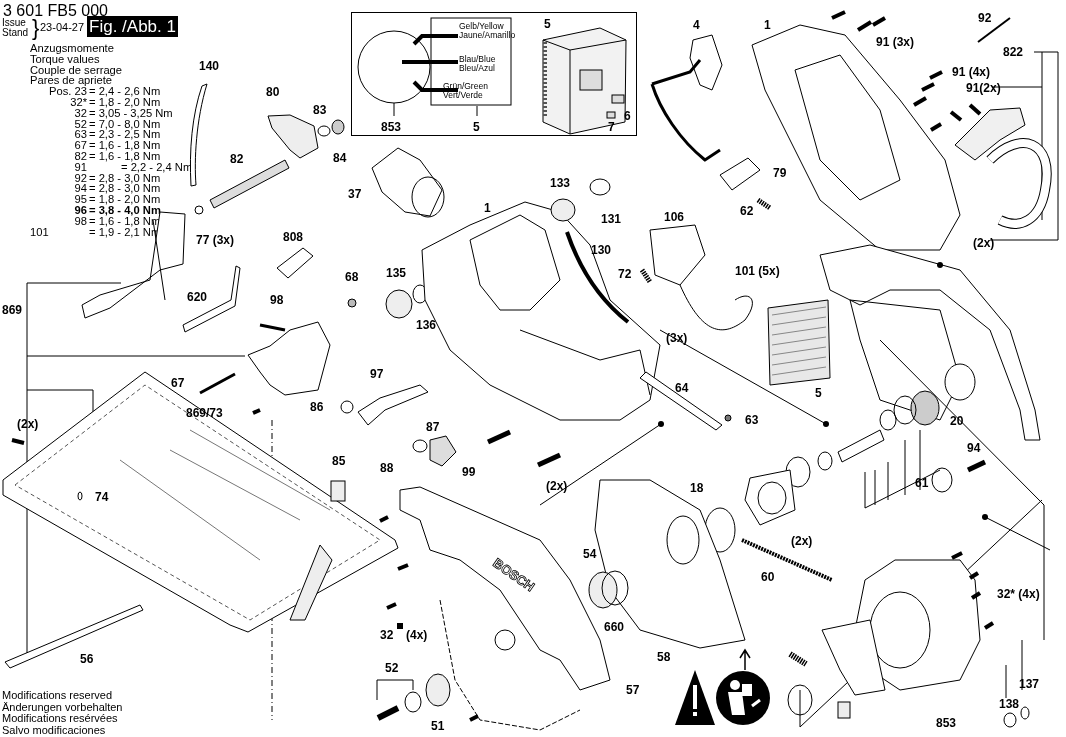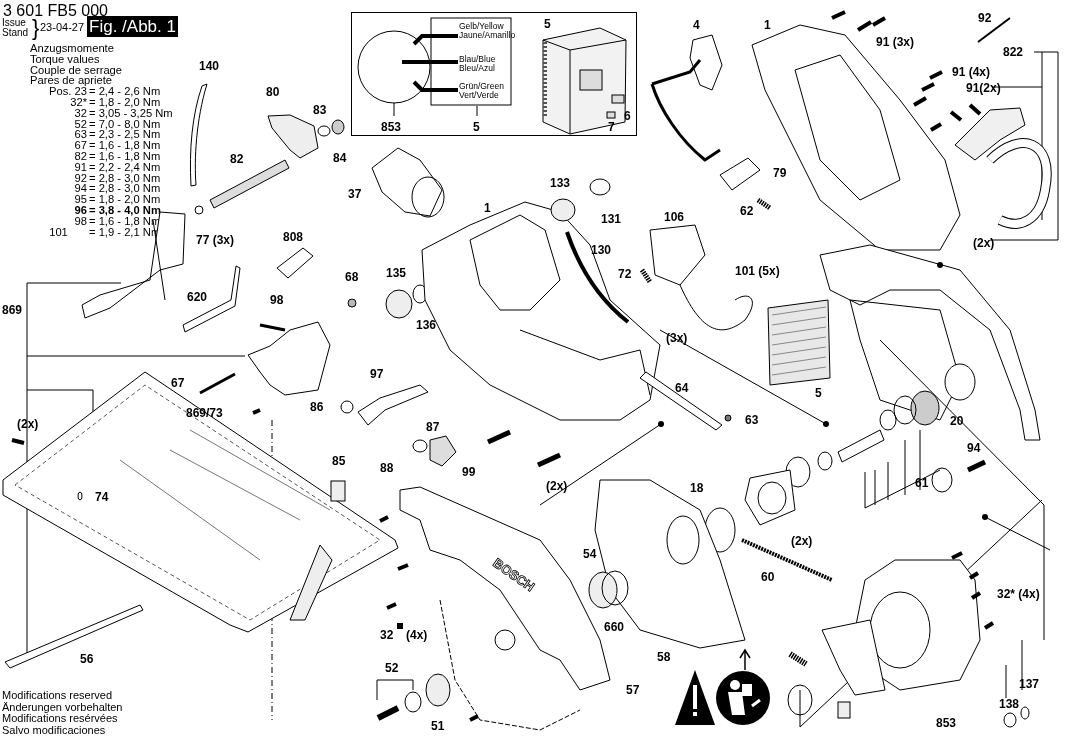--- a/index.html
+++ b/index.html
@@ -36,27 +36,27 @@
   <div>Couple de serrage</div>
   <div>Pares de apriete</div>
   <div id="torque-rows">
       <div class="row" style="display: flex;"><span style="display: inline-block; width: 57px; text-align: right; padding-right: 2px;">Pos. 23</span><span>= 2,4 - 2,6 Nm</span></div>
       <div class="row" style="display: flex;"><span style="display: inline-block; width: 57px; text-align: right; padding-right: 2px;">32*</span><span>= 1,8 - 2,0 Nm</span></div>
       <div class="row" style="display: flex;"><span style="display: inline-block; width: 57px; text-align: right; padding-right: 2px;">32</span><span>= 3,05 - 3,25 Nm</span></div>
       <div class="row" style="display: flex;"><span style="display: inline-block; width: 57px; text-align: right; padding-right: 2px;">52</span><span>= 7,0 - 8,0 Nm</span></div>
       <div class="row" style="display: flex;"><span style="display: inline-block; width: 57px; text-align: right; padding-right: 2px;">63</span><span>= 2,3 - 2,5 Nm</span></div>
       <div class="row" style="display: flex;"><span style="display: inline-block; width: 57px; text-align: right; padding-right: 2px;">67</span><span>= 1,6 - 1,8 Nm</span></div>
       <div class="row" style="display: flex;"><span style="display: inline-block; width: 57px; text-align: right; padding-right: 2px;">82</span><span>= 1,6 - 1,8 Nm</span></div>
-      <div class="row" style="display: flex;"><span style="display: inline-block; width: 57px; text-align: right; padding-right: 2px;">91</span><span>= 2,2 - 2,4 Nm</span></div>
+      <div class="row" style="display: flex; gap: 32px;"><span style="display: inline-block; width: 57px; text-align: right; padding-right: 2px;">91</span><span>= 2,2 - 2,4 Nm</span></div>
       <div class="row" style="display: flex;"><span style="display: inline-block; width: 57px; text-align: right; padding-right: 2px;">92</span><span>= 2,8 - 3,0 Nm</span></div>
       <div class="row" style="display: flex;"><span style="display: inline-block; width: 57px; text-align: right; padding-right: 2px;">94</span><span>= 2,8 - 3,0 Nm</span></div>
       <div class="row" style="display: flex;"><span style="display: inline-block; width: 57px; text-align: right; padding-right: 2px;">95</span><span>= 1,8 - 2,0 Nm</span></div>
       <div class="row" style="display: flex; font-weight: bold;"><span style="display: inline-block; width: 57px; text-align: right; padding-right: 2px;">96</span><span>= 3,8 - 4,0 Nm</span></div>
       <div class="row" style="display: flex;"><span style="display: inline-block; width: 57px; text-align: right; padding-right: 2px;">98</span><span>= 1,6 - 1,8 Nm</span></div>
-      <div class="row" style="display: flex;"><span style="display: inline-block; width: 57px; text-align: center; padding-right: 2px;">101</span><span>= 1,9 - 2,1 Nm</span></div>
+      <div class="row" style="display: flex;"><span style="display: inline-block; width: 57px; text-align: left; padding-right: 2px;">101</span><span>= 1,9 - 2,1 Nm</span></div>
     </div>
 </div>
 
 <div class="abs mods">
   <div>Modifications reserved</div>
   <div>Änderungen vorbehalten</div>
   <div>Modifications resérvées</div>
   <div>Salvo modificaciones</div>
 </div>
 
@@ -282,21 +282,21 @@
 
 <div class="abs inset"></div>
 <div class="sub" style="left:459px;top:22px">
     <div>Gelb/Yellow</div>
     <div>Jaune/Amarillo</div>
   </div>
 <div class="sub" style="left:459px;top:55px">
     <div>Blau/Blue</div>
     <div>Bleu/Azul</div>
   </div>
-<div class="sub" style="left:459px;top:82px">
+<div class="sub" style="left:443px;top:82px">
     <div>Grün/Green</div>
     <div>Vert/Verde</div>
   </div>
 <div class="lbl" style="left:381px;top:120px">853</div>
 <div class="lbl" style="left:473px;top:120px">5</div>
 <div class="lbl" style="left:544px;top:17px">5</div>
 <div class="lbl" style="left:624px;top:109px">6</div>
 <div class="lbl" style="left:608px;top:120px">7</div>
 
 <div class="lbl" style="left:199px;top:59px">140</div>

